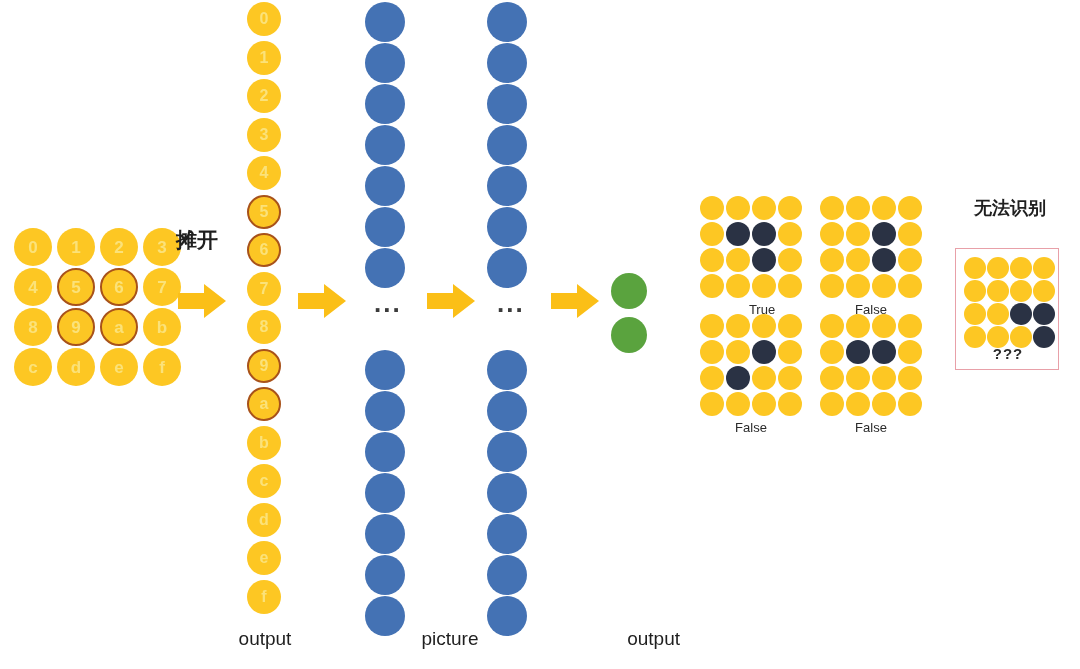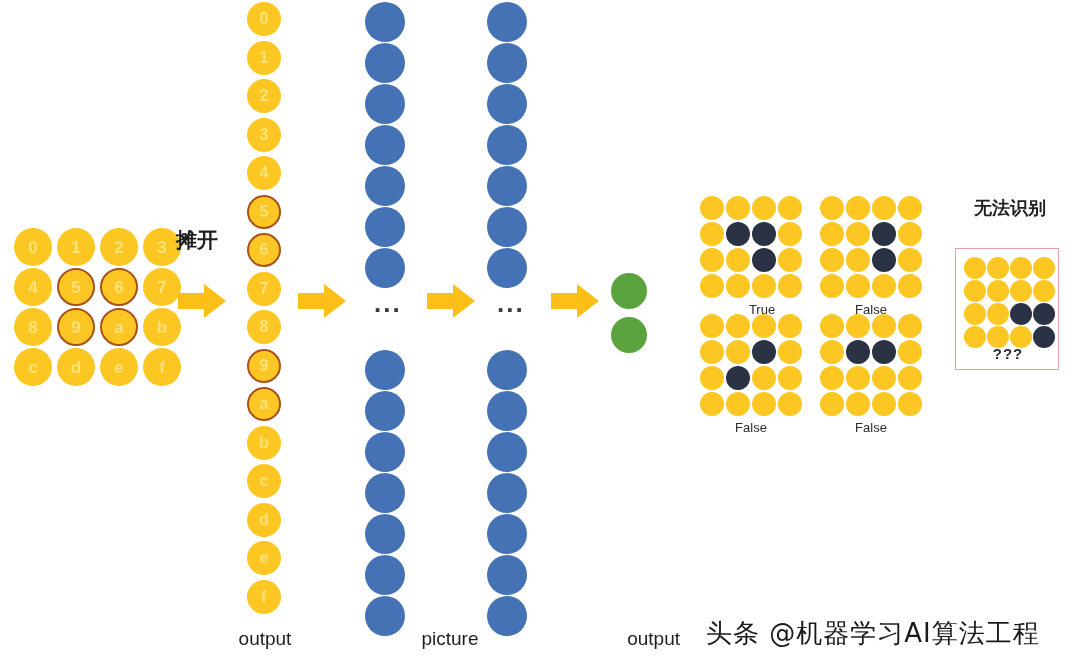--- a/index.html
+++ b/index.html
@@ -408,15 +408,14 @@
         <div class="node dark" style="left: 46px; top: 46px;"></div>
         <div class="node dark" style="left: 69px; top: 46px;"></div>
         <div class="node yellow" style="left: 0px; top: 69px;"></div>
         <div class="node yellow" style="left: 23px; top: 69px;"></div>
         <div class="node yellow" style="left: 46px; top: 69px;"></div>
         <div class="node dark" style="left: 69px; top: 69px;"></div>
       </div>
     <div id="unknown-q">???</div>
   </div>
 
-  <div id="watermark">头条 @机器学习AI算法工程</div>
 
 </div>
 
 </body></html>

